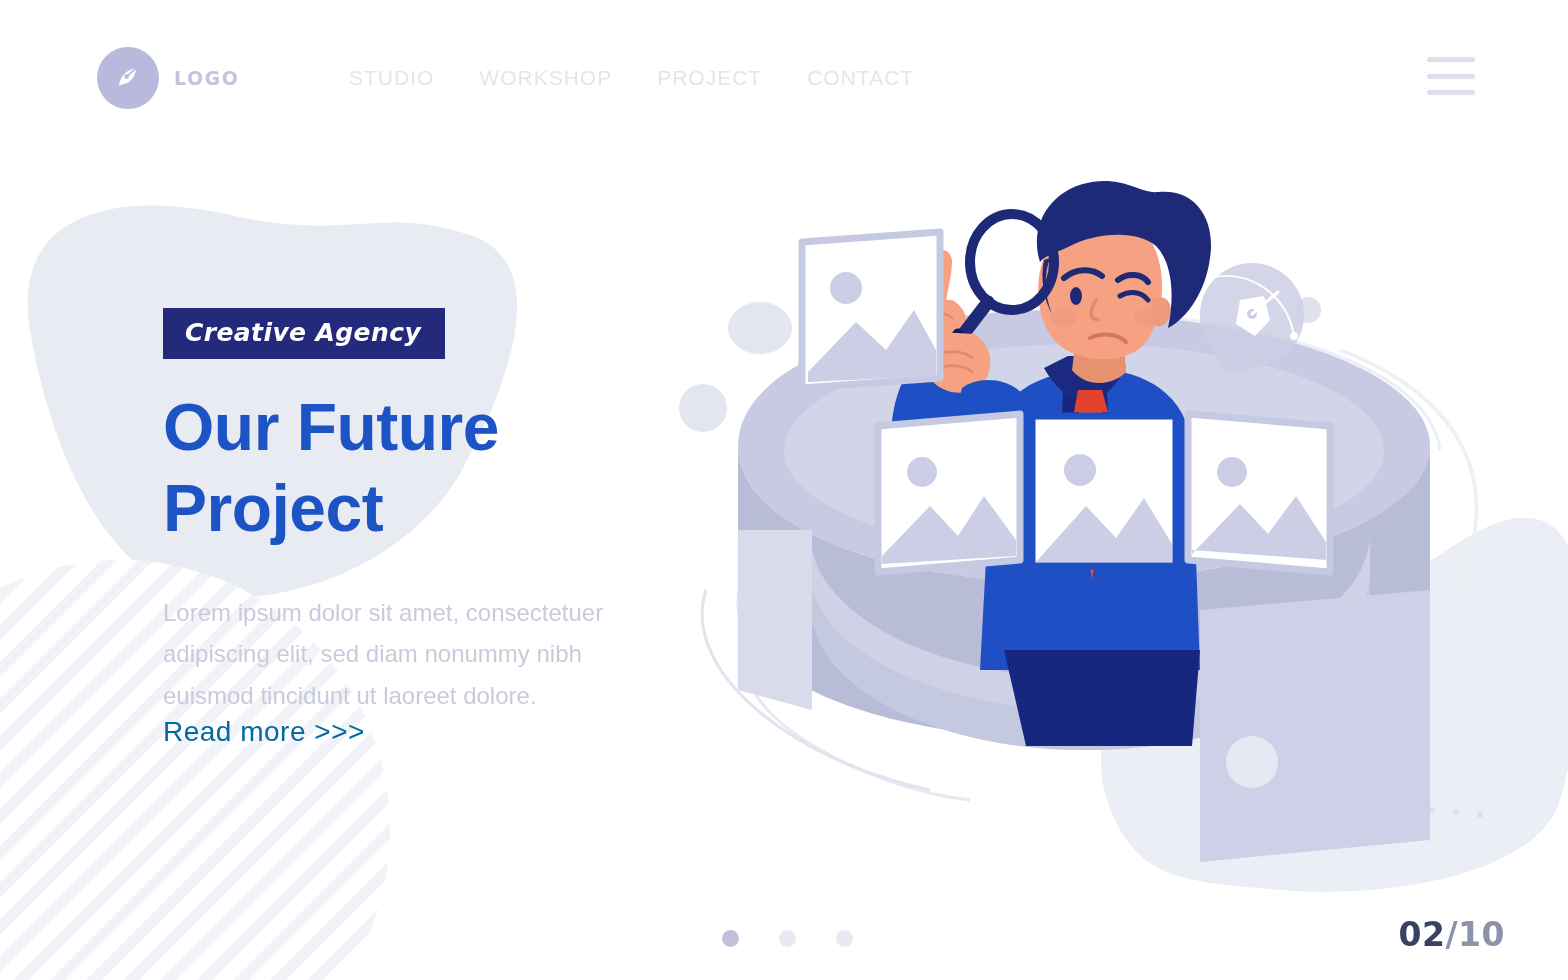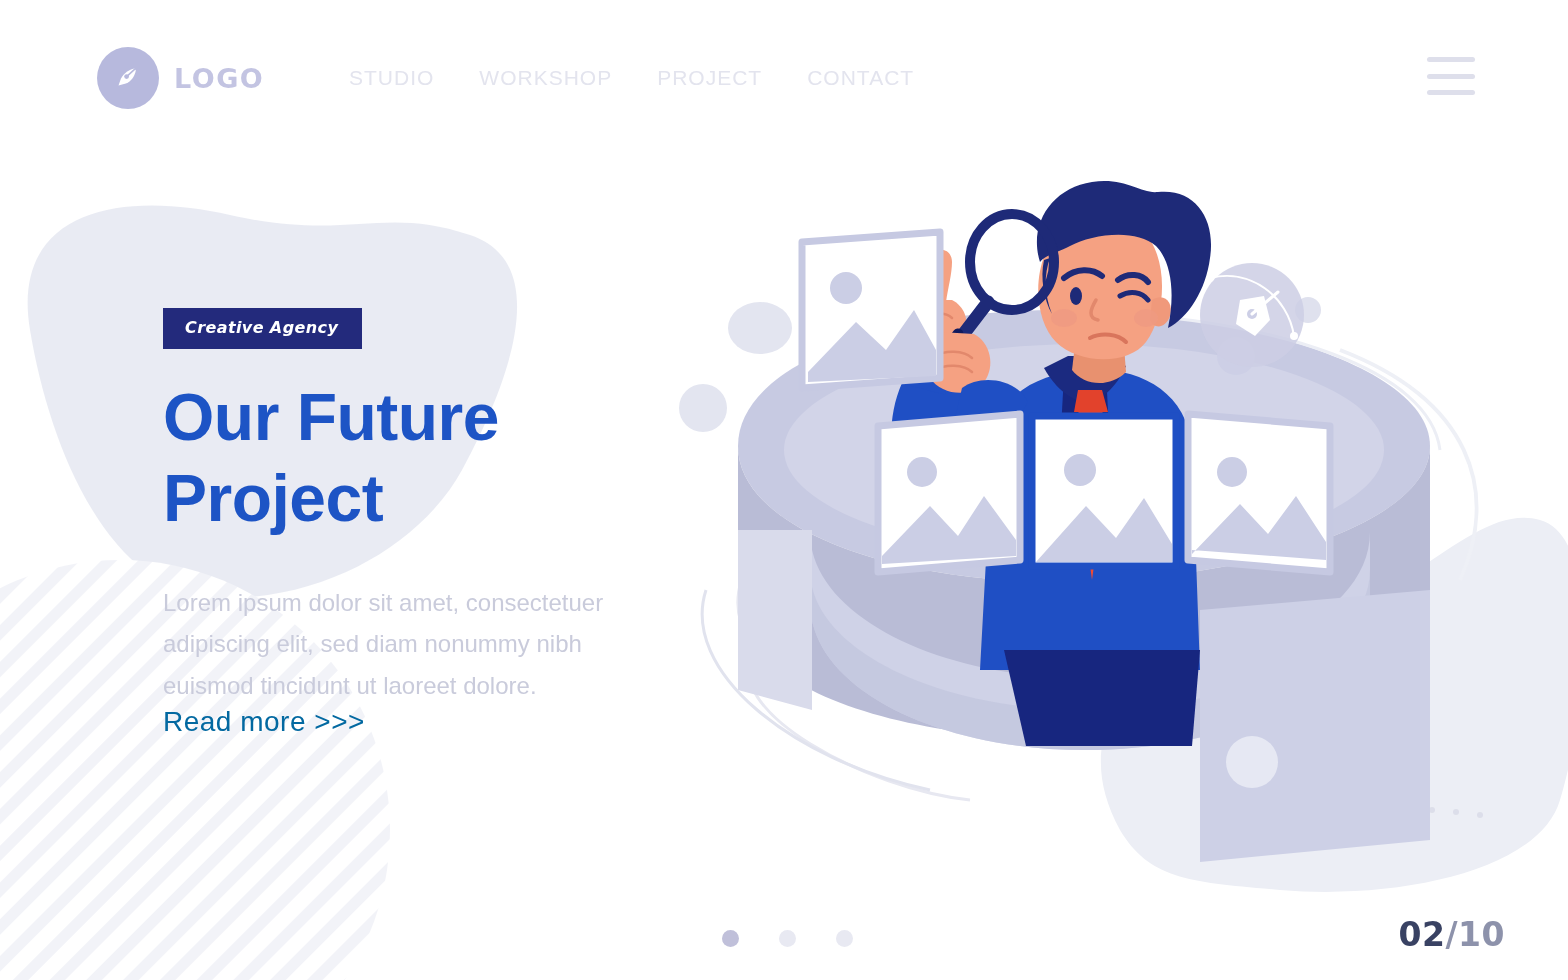--- a/index.html
+++ b/index.html
@@ -21,21 +21,21 @@
     display:flex;align-items:center;z-index:30;
   }
   .brand{position:absolute;left:97px;top:47px;display:flex;align-items:center;gap:15px;}
   .logo-mark{
     width:62px;height:62px;border-radius:50%;
     background:#b7b9dd;
     display:flex;align-items:center;justify-content:center;
   }
   .logo-text{
     font-family:"DejaVu Sans", sans-serif;
-    font-size:27px;font-weight:bold;letter-spacing:1.5px;
+    font-size:19px;font-weight:bold;letter-spacing:1.5px;
     color:#c3c4e2;
   }
   .nav{position:absolute;left:349px;top:66px;display:flex;gap:45px;}
   .nav-item{
     font-size:21px;letter-spacing:1px;color:#e3e4ee;
     white-space:nowrap;cursor:pointer;
   }
   .hamburger{
     position:absolute;right:93px;top:57px;width:48px;height:38px;
     display:flex;flex-direction:column;justify-content:space-between;cursor:pointer;
@@ -44,21 +44,21 @@
   .hamburger span:nth-child(1){width:48px;}
   .hamburger span:nth-child(2){width:48px;}
   .hamburger span:nth-child(3){width:48px;}
 
   
   .hero{position:absolute;left:163px;top:308px;width:560px;z-index:20;}
   .badge{
     display:inline-block;background:#232a7c;color:#ffffff;
     padding:10px 24px 12px 22px;
     font-family:"DejaVu Sans", sans-serif;
-    font-size:16px;font-weight:bold;font-style:italic;letter-spacing:0.4px;
+    font-size:25px;font-weight:bold;font-style:italic;letter-spacing:0.4px;
   }
   .headline{
     margin:28px 0 0 0;
     font-family:Liberation Sans, sans-serif;
     font-size:66px;line-height:1.22;font-weight:bold;
     color:#1d54c5;letter-spacing:-0.5px;max-width:420px;
   }
   .subcopy{
     margin:44px 0 0 0;
     font-size:24px;line-height:1.72;color:#c9cbdb;max-width:470px;font-weight:400;

